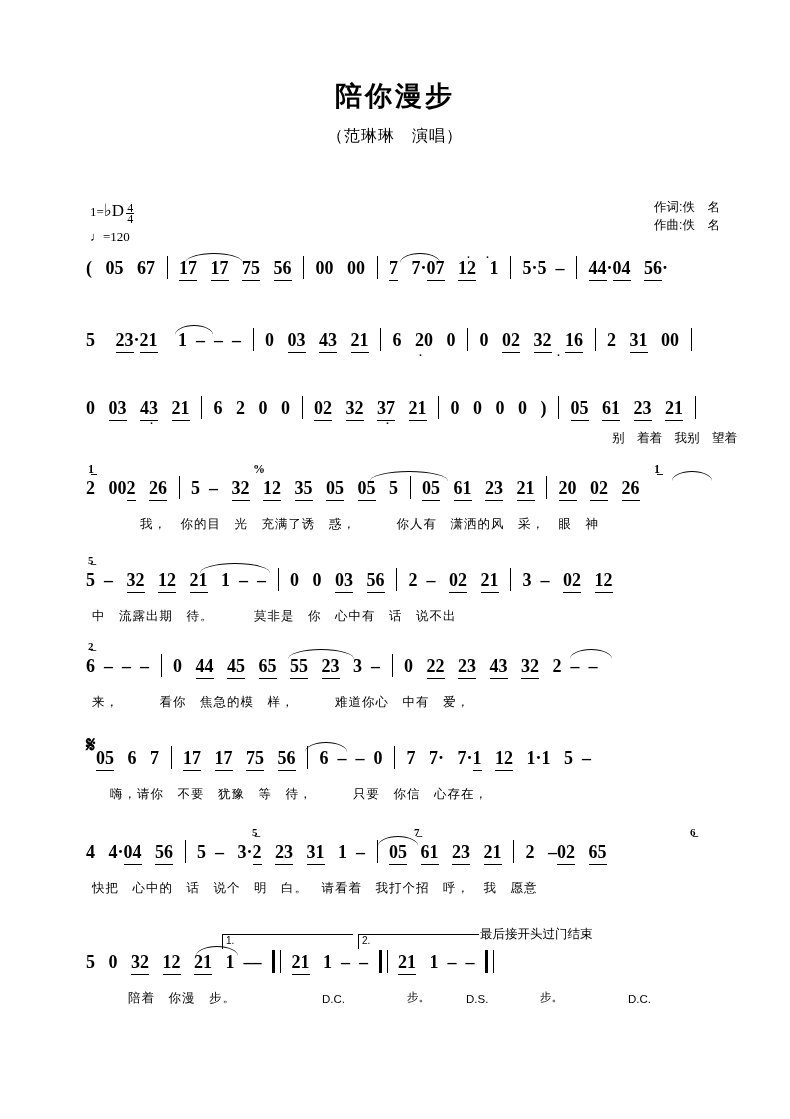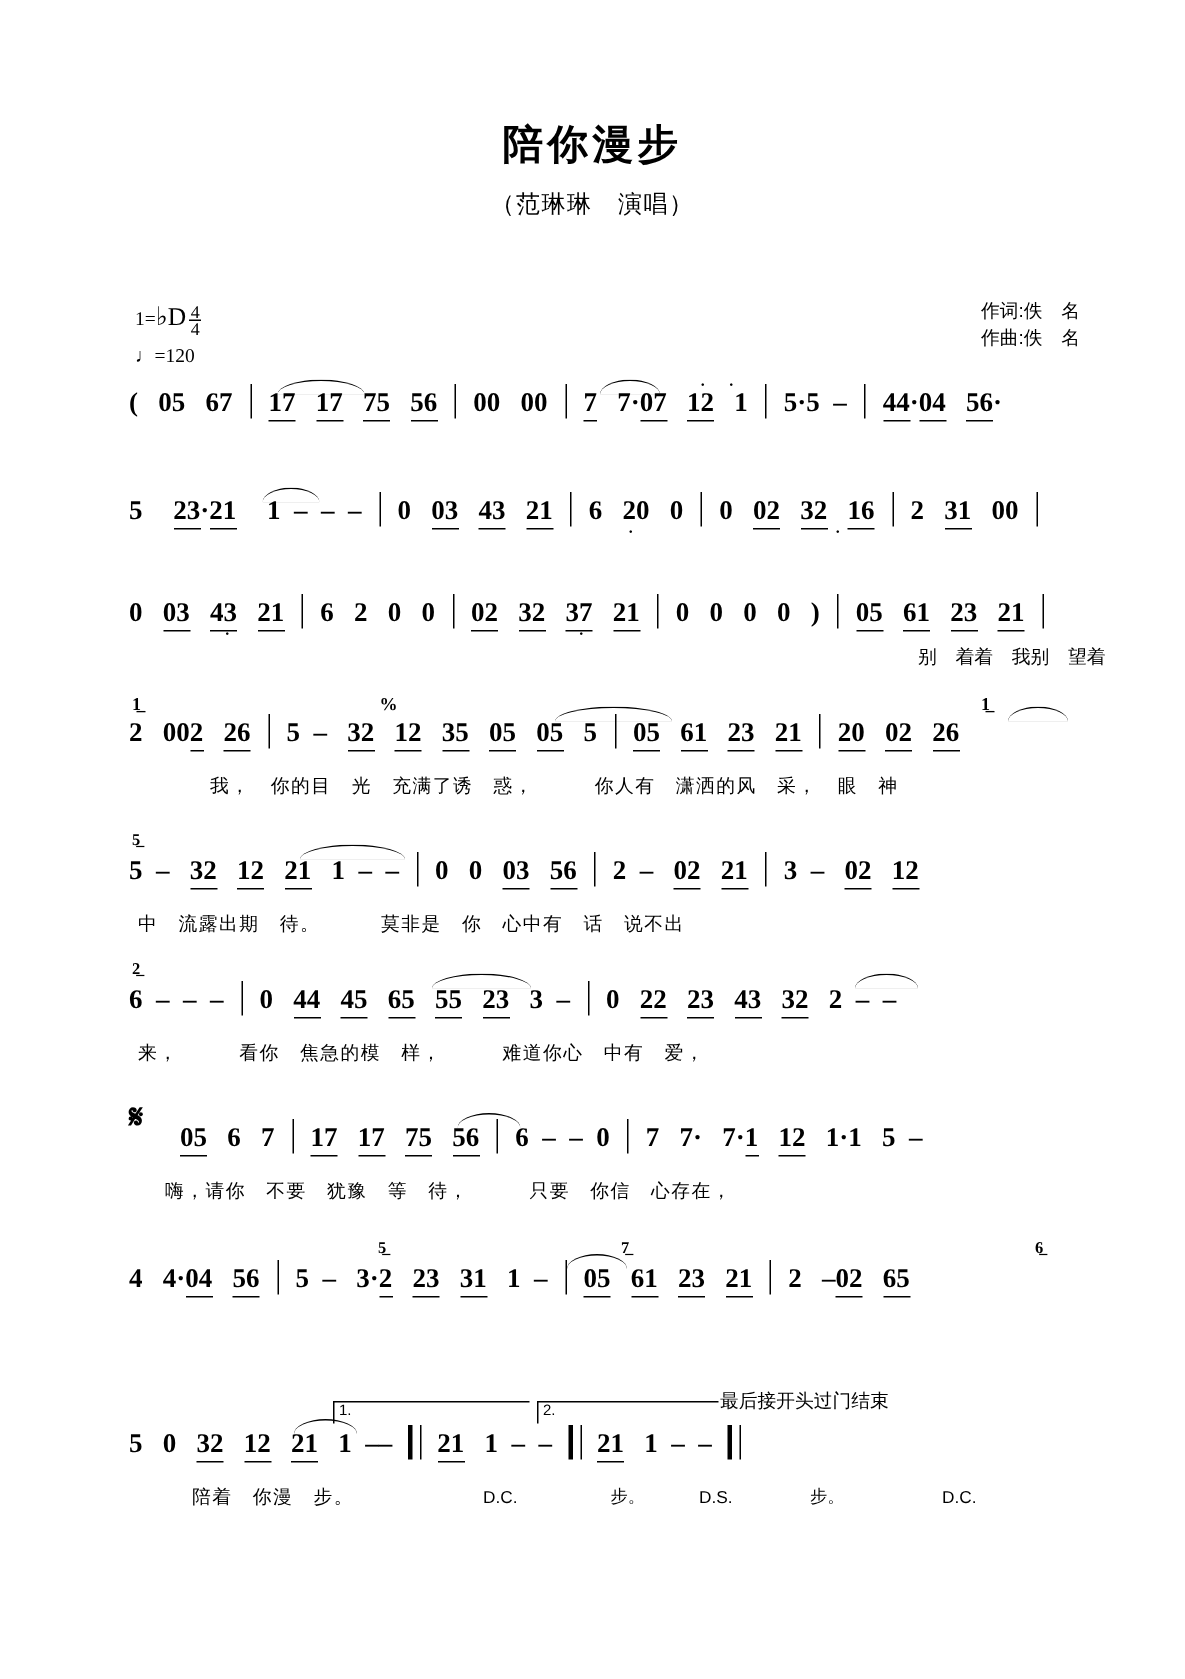--- a/index.html
+++ b/index.html
@@ -342,21 +342,21 @@
       <span class="n">2</span><span class="sp"></span><span class="n">–</span><span class="sp"></span><span class="n">–</span>
     </div>
     <div class="seg" style="left:88px; top:-14px; font-size:11px;">2̲<br></div>
     <div class="tie" style="left:288px; top:-5px; width:66px;"></div>
     <div class="tie" style="left:570px; top:-5px; width:42px;"></div>
     <div class="lyrics" style="left:92px; top:40px; letter-spacing:1px; word-spacing:10px;">来，　　　看你　焦急的模　样，　　　难道你心　中有　爱，</div>
   </div>
 
   <div class="line" style="top:668px;">
     <div class="seg" style="left:86px; top:-14px;">𝄋</div>
-    <div class="notes" style="left:120px;">
+    <div class="notes" style="left:96px;">
       <span class="n u1">05</span><span class="sp"></span>
       <span class="n">6</span><span class="sp"></span>
       <span class="n">7</span>
       <span class="bar"></span>
       <span class="n u1">17</span><span class="sp"></span>
       <span class="n u1">17</span><span class="sp"></span>
       <span class="n u1">75</span><span class="sp"></span>
       <span class="n u1">56</span>
       <span class="bar"></span>
       <span class="n">6</span><span class="sp"></span><span class="n">–</span><span class="sp"></span><span class="n">–</span><span class="sp"></span><span class="n">0</span>
@@ -390,20 +390,21 @@
       <span class="n u1">21</span>
       <span class="bar"></span>
       <span class="n">2</span><span class="sp"></span>
       <span class="n">–</span><span class="n u1">02</span><span class="sp"></span>
       <span class="n u1">65</span>
     </div>
     <div class="seg" style="left:252px; top:-14px; font-size:11px;">5̲</div>
     <div class="seg" style="left:414px; top:-14px; font-size:11px;">7̲</div>
     <div class="seg" style="left:690px; top:-14px; font-size:11px;">6̲</div>
     <div class="tie" style="left:378px; top:-4px; width:40px;"></div>
+    <div class="lyrics" style="left:92px; top:40px; letter-spacing:1px; word-spacing:10px;">快把　心中的　话　说个　明　白。　请看着　我打个招　呼，　我　愿意</div>
   </div>
 
   <div class="footer1">最后接开头过门结束</div>
 
   <div class="line" style="top:872px;">
     <div class="repeat-bracket" style="left:222px; top:-16px; width:130px;">
         <span>1.</span>
       </div>
     <div class="repeat-bracket" style="left:358px; top:-16px; width:120px;">
         <span>2.</span>

